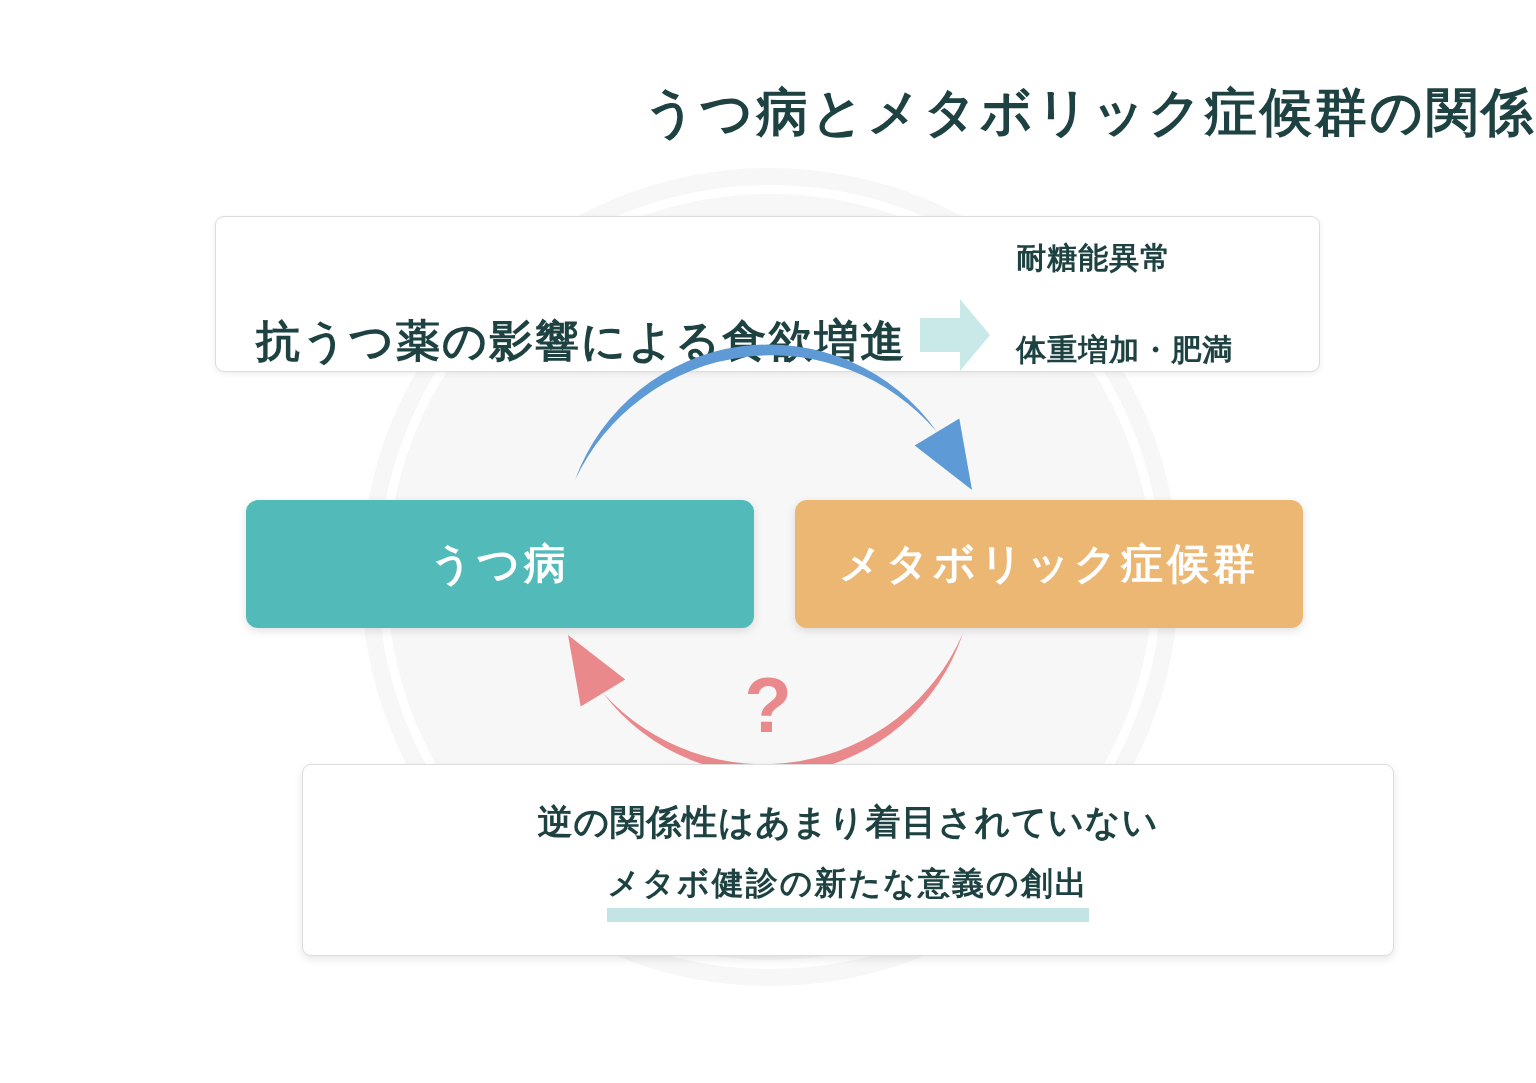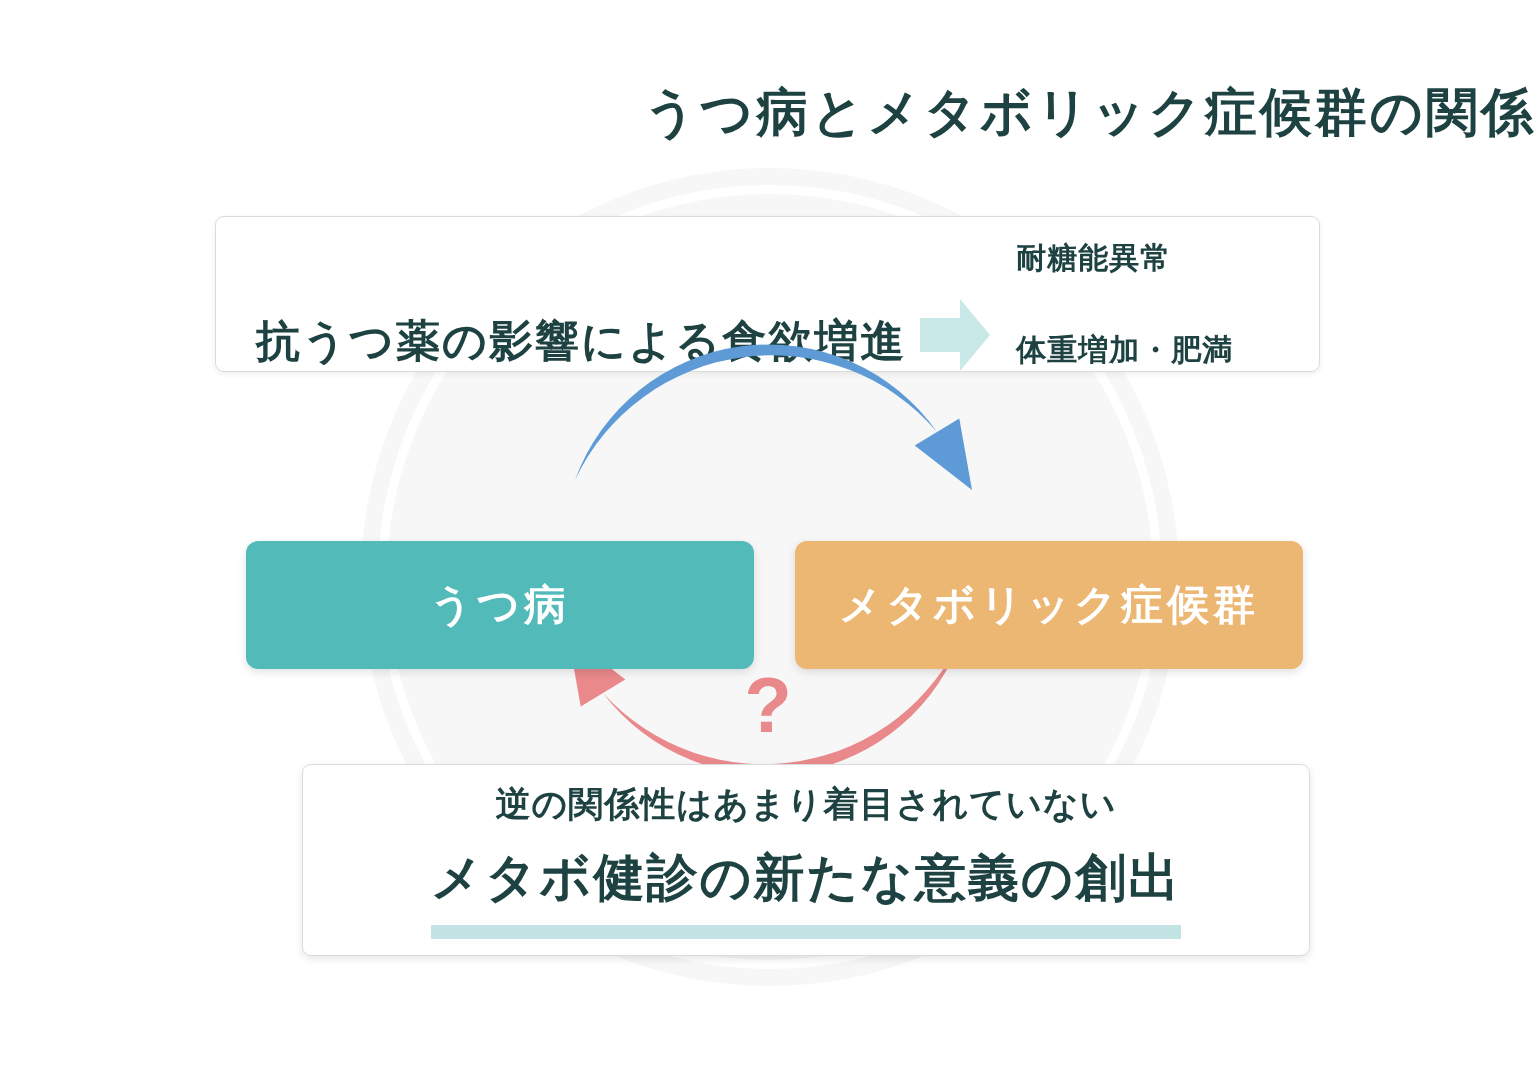--- a/index.html
+++ b/index.html
@@ -34,40 +34,40 @@
     display:flex;flex-direction:column;justify-content:center;gap:14px;
   }
   .effect-line{
     font-size:30px;font-weight:800;color:#1d4241;letter-spacing:1px;white-space:nowrap;margin-top:37px;
   }
   .arcs{position:absolute;left:0;top:0;width:1536px;height:1083px;pointer-events:none;}
   .node{
     position:absolute;top:500px;width:508px;height:128px;border-radius:12px;
     display:flex;align-items:center;justify-content:center;
     color:#ffffff;font-size:42px;font-weight:800;letter-spacing:4px;
-    box-shadow:0 3px 10px rgba(0,0,0,0.12);white-space:nowrap;margin-top:41px;
+    box-shadow:0 3px 10px rgba(0,0,0,0.12);white-space:nowrap;
   }
   .node-depression{left:246px;background:#52bbba;}
   .node-metabolic{left:795px;background:#ecb673;}
   .qmark{
     position:absolute;left:718px;top:660px;width:100px;text-align:center;
     font-size:78px;font-weight:800;color:#e9898c;
   }
   .bottom-box{
-    position:absolute;left:302px;top:764px;width:1008px;height:192px;box-sizing:border-box;
+    position:absolute;left:302px;top:764px;width:1092px;height:192px;box-sizing:border-box;
     background:#ffffff;border:1px solid #dcdcdc;border-radius:9px;
     box-shadow:0 3px 8px rgba(0,0,0,0.1);
     display:flex;flex-direction:column;align-items:center;justify-content:center;gap:16px;
   }
   .note{
     font-size:35px;font-weight:800;color:#1d4241;letter-spacing:1px;white-space:nowrap;
   }
   .highlight{
-    font-size:51px;font-weight:800;color:#1d4241;letter-spacing:2px;white-space:nowrap;
-    display:inline-block;padding-bottom:12px;border-bottom:14px solid #c2e4e5;
+    font-size:32px;font-weight:800;color:#1d4241;letter-spacing:2px;white-space:nowrap;
+    display:inline-block;padding-bottom:2px;border-bottom:14px solid #c2e4e5;
   }
 </style>
 </head>
 <body>
 
 <div class="canvas">
 
   <div class="bg-circle"></div>
   <div class="bg-ring"></div>
 

